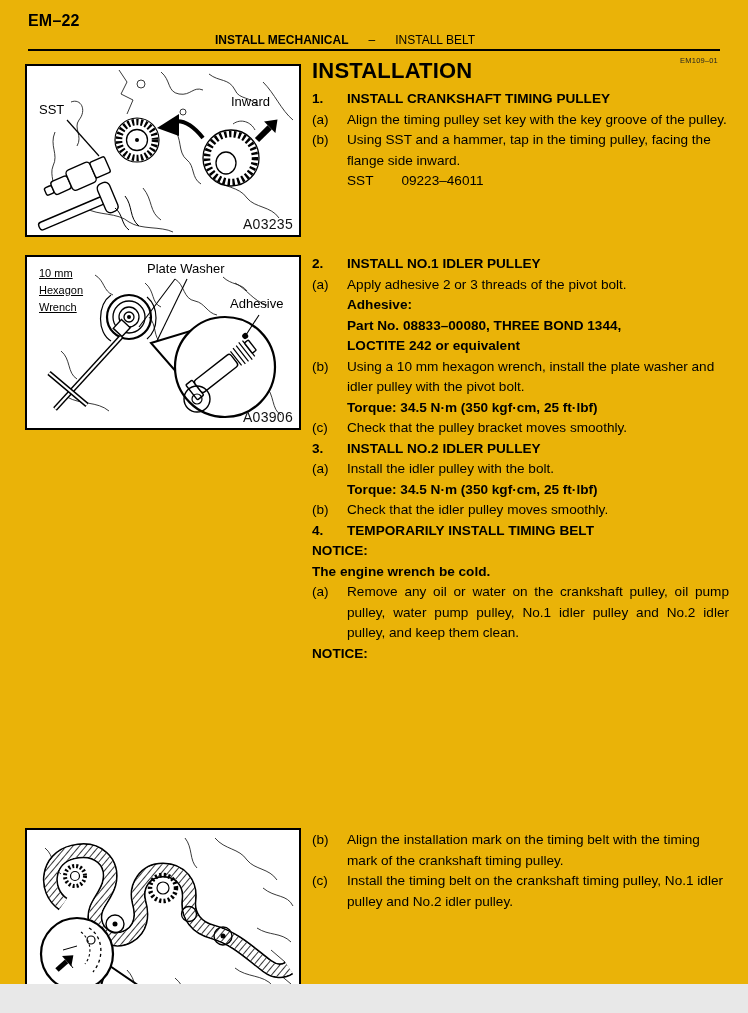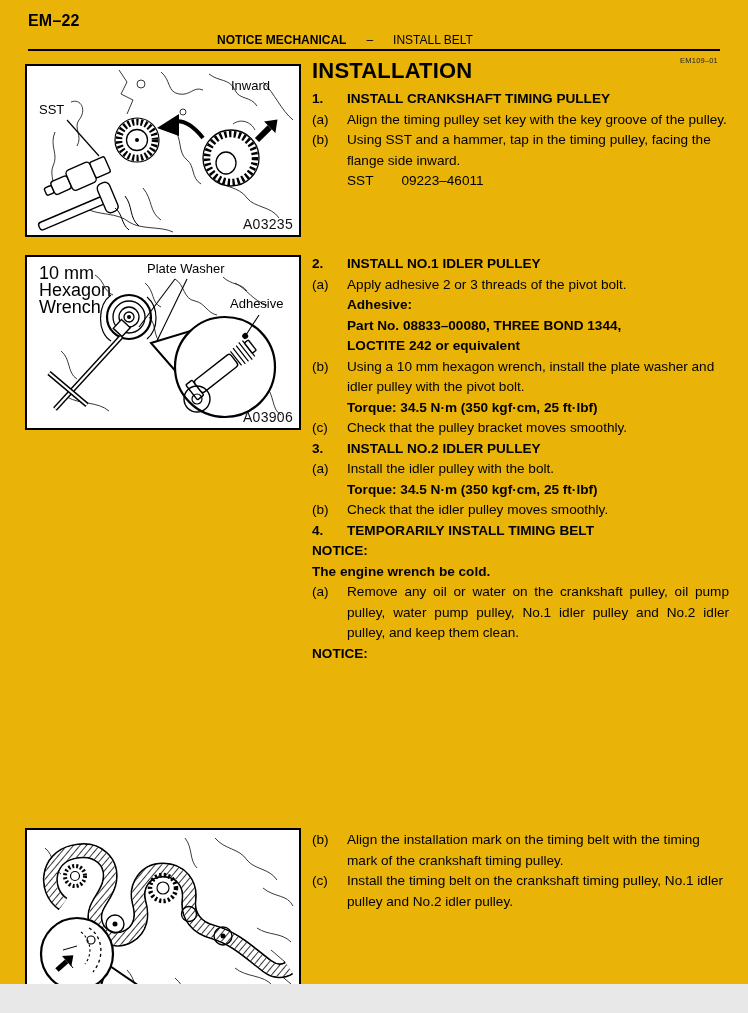--- a/index.html
+++ b/index.html
@@ -20,21 +20,21 @@
   .header-center .sub{font-weight:normal;}
   .header-rule{position:absolute;left:28px;top:49px;width:692px;height:2px;background:#000;}
   .doc-code{position:absolute;right:30px;top:56px;font-size:7.5px;color:#222;letter-spacing:.2px;}
   
   .figure{
     position:absolute;left:25px;width:276px;
     border:2px solid #000;background:#fff;box-sizing:border-box;
   }
   .figure svg{position:absolute;left:0;top:0;width:100%;height:100%;}
   .fig-label{position:absolute;font-size:13px;line-height:16px;white-space:nowrap;}
-  .fig-label-sm{position:absolute;font-size:18px;line-height:17px;white-space:nowrap;}
+  .fig-label-sm{position:absolute;font-size:11px;line-height:17px;white-space:nowrap;text-decoration:underline;}
   .fig-label-sm span{display:block;}
   .fig-code{position:absolute;right:6px;bottom:3px;font-size:14px;letter-spacing:.3px;color:#111;}
   
   .tblock{position:absolute;left:312px;width:421px;font-size:13.6px;line-height:20.5px;}
   .title{margin:0 0 5px 0;font-size:22px;line-height:26px;font-weight:bold;letter-spacing:.2px;}
   .row{display:flex;}
   .row .lbl{width:35px;flex:none;}
   .row .txt{flex:1;padding-right:4px;}
   .row.head .lbl,.row.head .txt{font-weight:bold;}
   .bold{font-weight:bold;}
@@ -43,21 +43,21 @@
   .sstnum{margin-left:28px;}
   .notice{font-weight:bold;}
 </style>
 </head>
 <body>
 
 <div class="page">
 
   <div class="pagenum">EM–22</div>
   <div class="header-center">
-    <span class="sec">NOTICE MECHANICAL</span><span class="hsep">–</span><span class="sub" style="display:inline">INSTALL BELT</span>
+    <span class="sec">INSTALL MECHANICAL</span><span class="hsep">–</span><span class="sub" style="display:inline">INSTALL BELT</span>
   </div>
   <div class="header-rule"></div>
   <div class="doc-code">EM109–01</div>
 
   <div class="figure" style="top:64px;height:173px;">
     <svg viewBox="0 0 272 169">
       <g stroke="#222" fill="none" stroke-width="0.9">
         <path d="M92,4 L100,16 94,28 106,34 100,48"></path>
         <path d="M134,6 C144,14 140,26 152,28 164,30 166,20 176,24"></path>
         <path d="M182,8 C192,16 202,12 208,24 212,34 224,30 230,40"></path>
@@ -103,21 +103,21 @@
       <g stroke="#000" fill="#fff" stroke-width="1.4">
         <g transform="rotate(-23 62 140)">
           <rect x="8" y="136" width="70" height="8" rx="3"></rect>
           <rect x="76" y="124" width="13" height="31" rx="5"></rect>
         </g>
         <path d="M98,130 C106,140 102,152 112,160" fill="none" stroke-width="1"></path>
         <path d="M88,142 C96,148 94,158 102,164" fill="none" stroke-width="1"></path>
       </g>
     </svg>
     <div class="fig-label" style="left:12px;top:36px;">SST</div>
-    <div class="fig-label" style="left:204px;top:12px;">Inward</div>
+    <div class="fig-label" style="left:204px;top:28px;">Inward</div>
     <div class="fig-code">A03235</div>
   </div>
 
   <div class="figure" style="top:255px;height:175px;">
     <svg viewBox="0 0 272 171">
       <g stroke="#222" fill="none" stroke-width="0.9">
         <path d="M118,26 C128,34 124,46 134,50"></path>
         <path d="M148,22 C158,28 156,42 168,44 178,46 180,56 190,58"></path>
         <path d="M68,18 C78,24 76,34 86,38"></path>
         <path d="M208,26 C220,32 226,44 240,48"></path>

